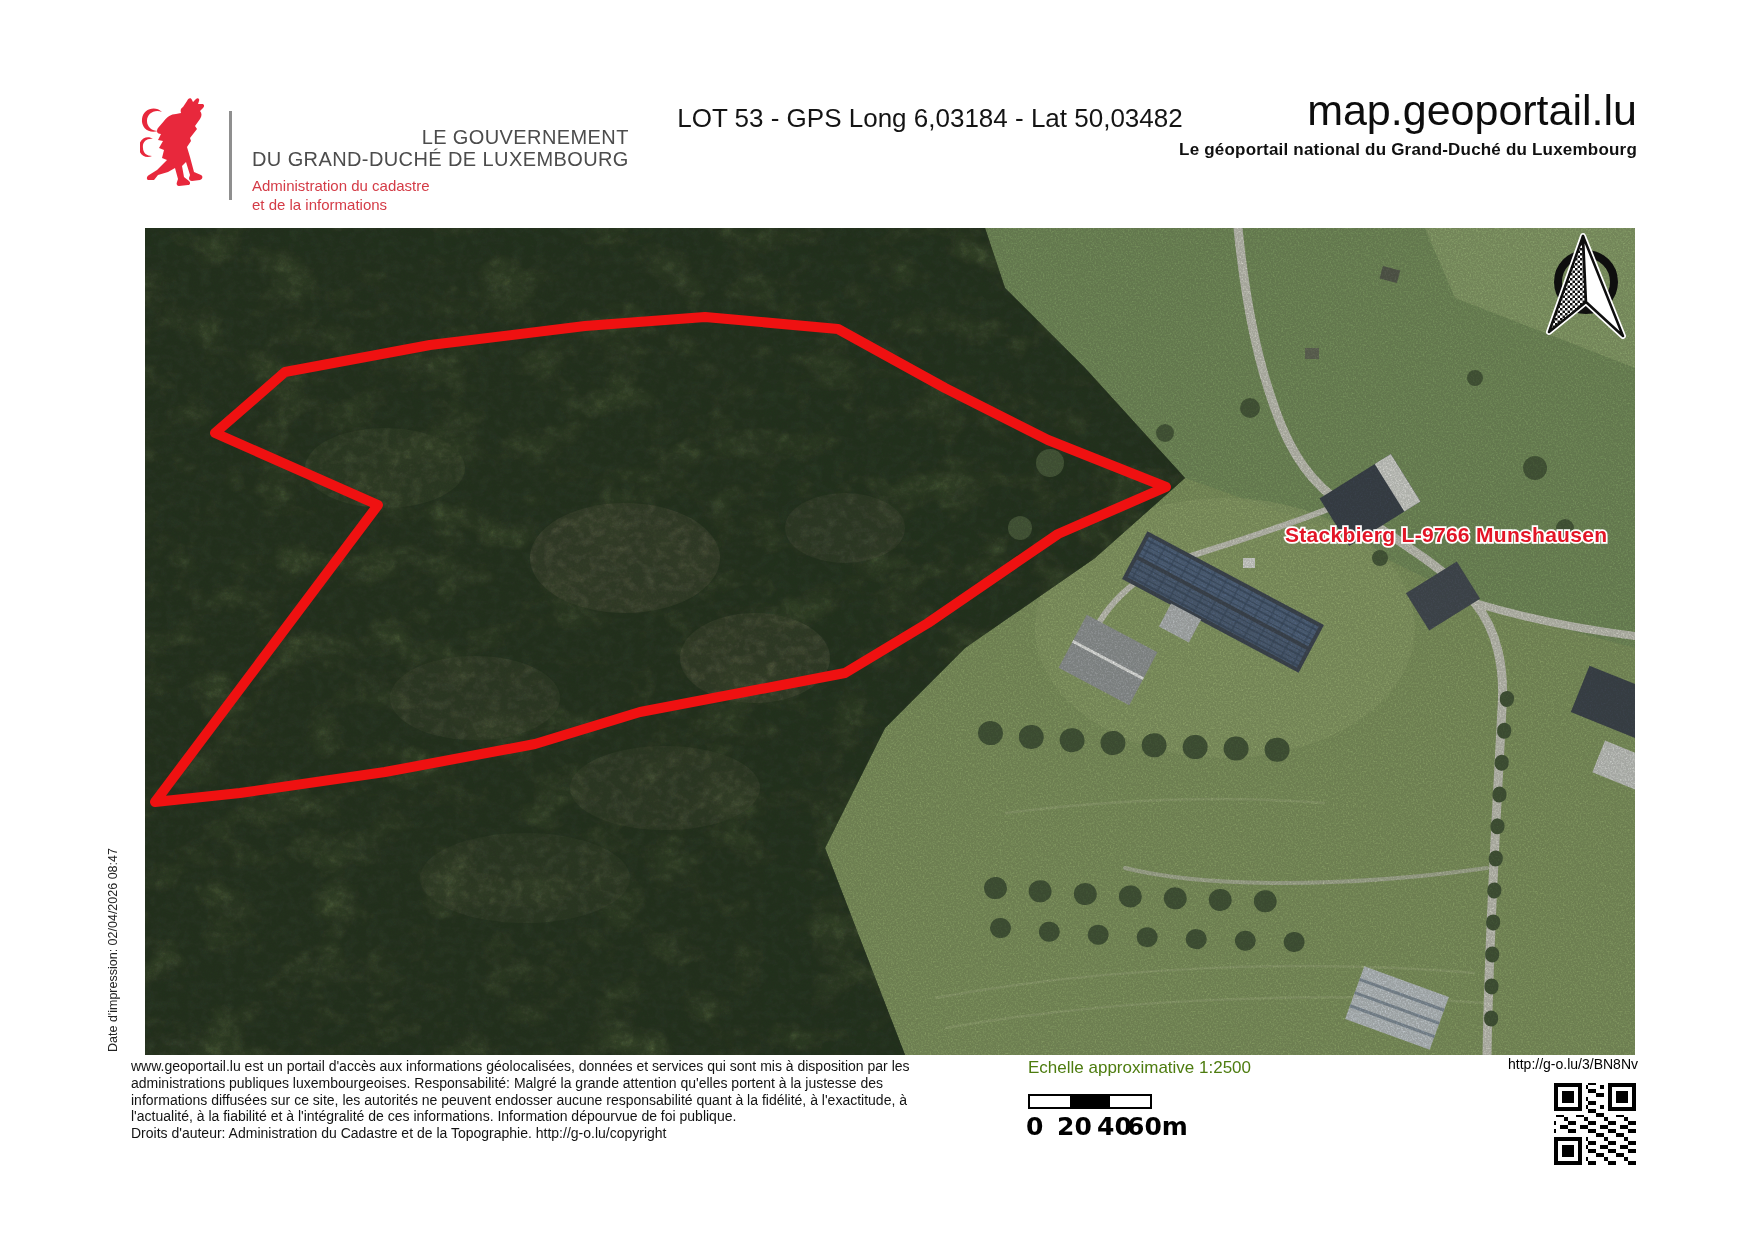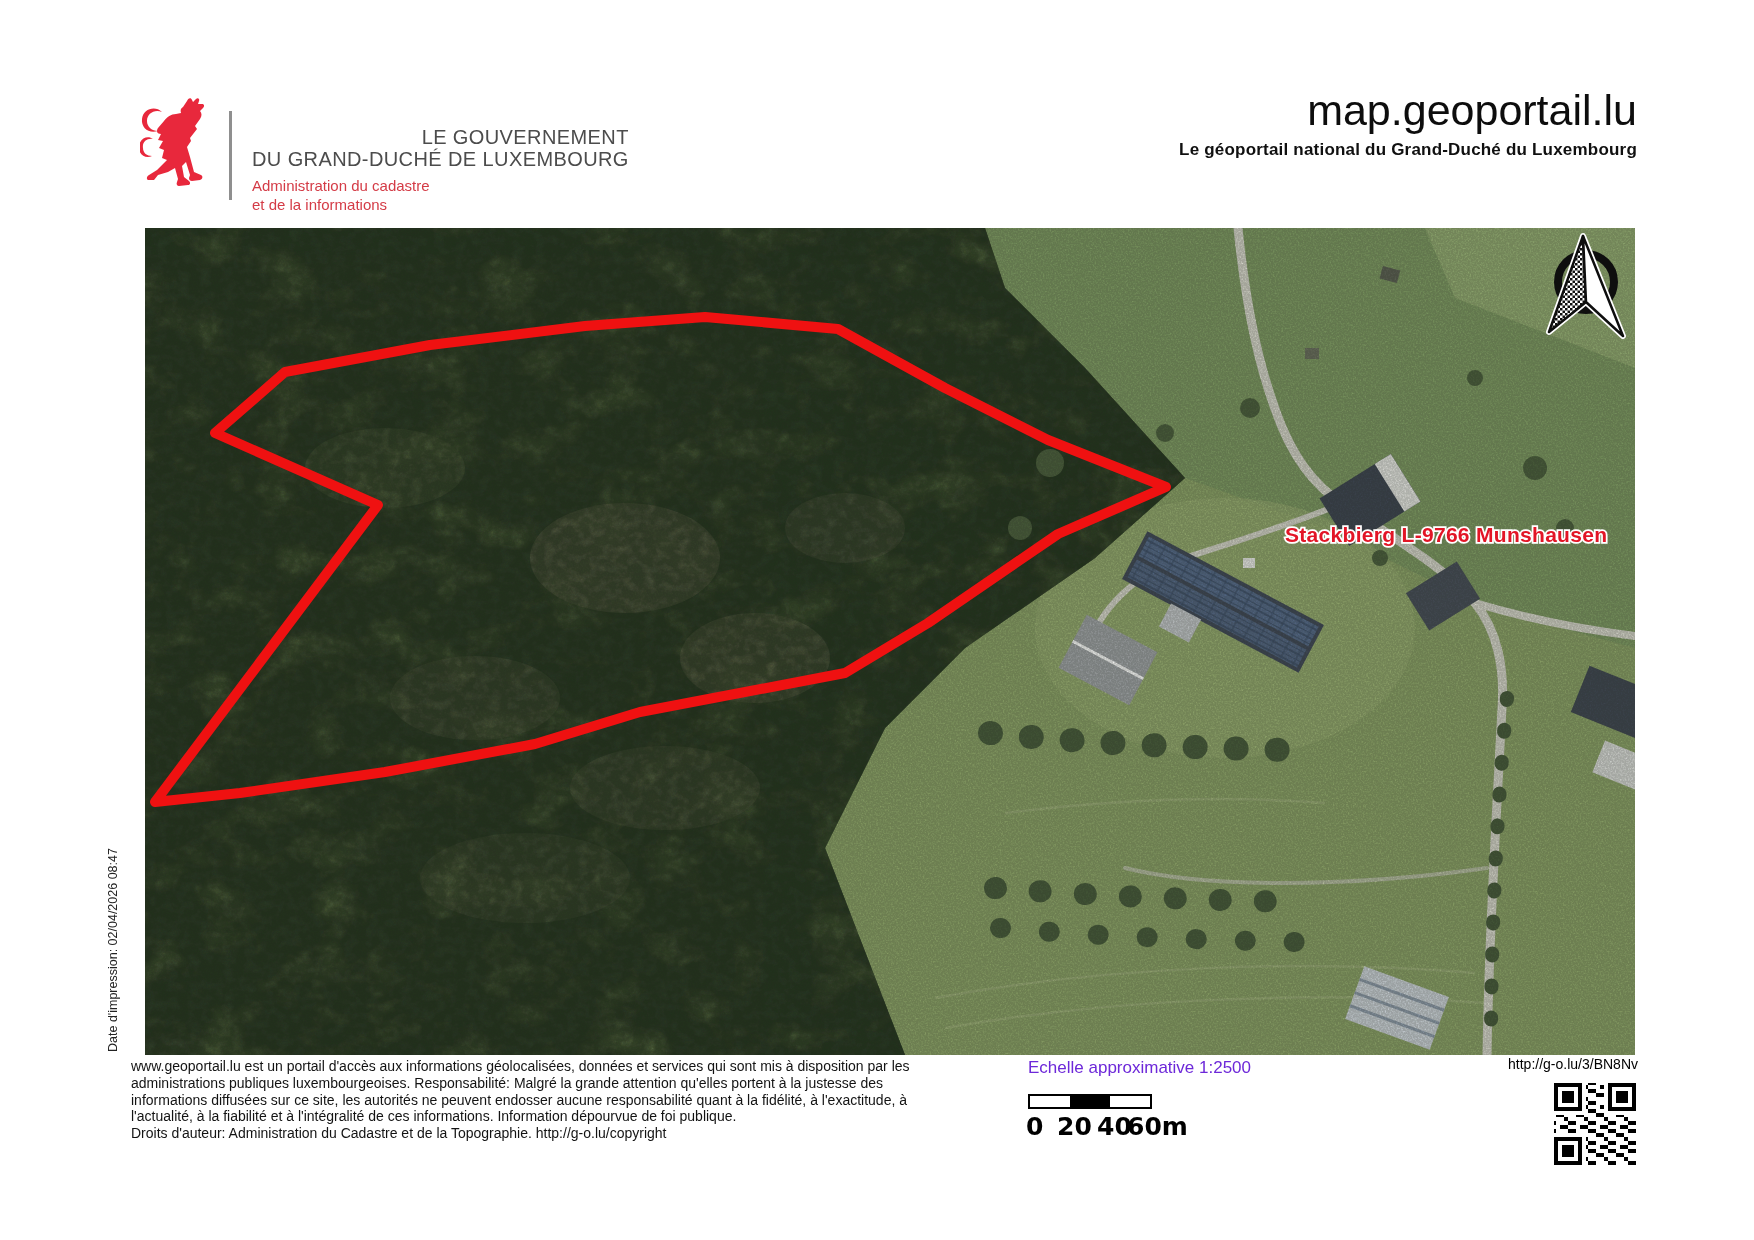--- a/index.html
+++ b/index.html
@@ -14,21 +14,21 @@
   .doc-title{width:660px;text-align:center;font-size:26px;color:#141414;white-space:nowrap;}
   .site-name{font-size:43px;line-height:50px;color:#0d0d0d;text-align:left;}
   .site-tag{font-size:17px;font-weight:600;color:#101010;text-align:left;letter-spacing:.2px;}
 
   
   .print-date{font-size:12.5px;color:#222;white-space:nowrap;
               transform:rotate(-90deg);transform-origin:0 0;}
 
   
   .disc{width:822px;font-size:14px;line-height:16.8px;color:#131313;}
-  .echelle{font-size:17px;color:#6d28d9;}
+  .echelle{font-size:17px;color:#4d7c0f;}
   .scalebar{display:flex;width:120px;height:11px;border:2px solid #000;background:#fff;}
   .scalebar .seg{width:40px;height:11px;}
   .tick{font-family:"DejaVu Sans",sans-serif;font-weight:700;font-size:25px;color:#000;}
   .short-url{font-size:14px;color:#000;white-space:nowrap;}
 
   .parcel-label{font-family:"Liberation Sans",sans-serif;font-weight:bold;font-size:21px;
                 paint-order:stroke;stroke:#ffffff;stroke-width:3.5px;letter-spacing:.3px;}
 </style>
 </head>
 <body>
@@ -43,20 +43,21 @@
     </g>
   </svg>
   <div class="abs logo-divider" style="left:229px;top:111px"></div>
   <div class="abs" style="left:252px;top:126px">
     <div class="gov-line">LE GOUVERNEMENT</div>
     <div class="gov-line">DU GRAND-DUCHÉ DE LUXEMBOURG</div>
     <div class="adm-line" style="margin-top:6px">Administration du cadastre</div>
     <div class="adm-line">et de la informations</div>
   </div>
 
+  <div class="abs doc-title" style="left:600px;top:103px">LOT 53 - GPS Long 6,03184 - Lat 50,03482</div>
 
   <div class="abs site-name" style="right:117px;top:85px">map.geoportail.lu</div>
   <div class="abs site-tag" style="right:117px;top:140px">Le géoportail national du Grand-Duché du Luxembourg</div>
 
   <div class="abs print-date" style="left:106px;top:1052px">Date d'impression: 02/04/2026 08:47</div>
 
   <svg class="abs" style="left:145px;top:228px" width="1490" height="827" viewBox="0 0 1490 827">
     <defs>
       <clipPath id="fclip">
         <polygon points="0,0 840,0 860,60 940,140 1040,250 950,330 820,420 740,500 680,620 760,827 0,827"></polygon>

